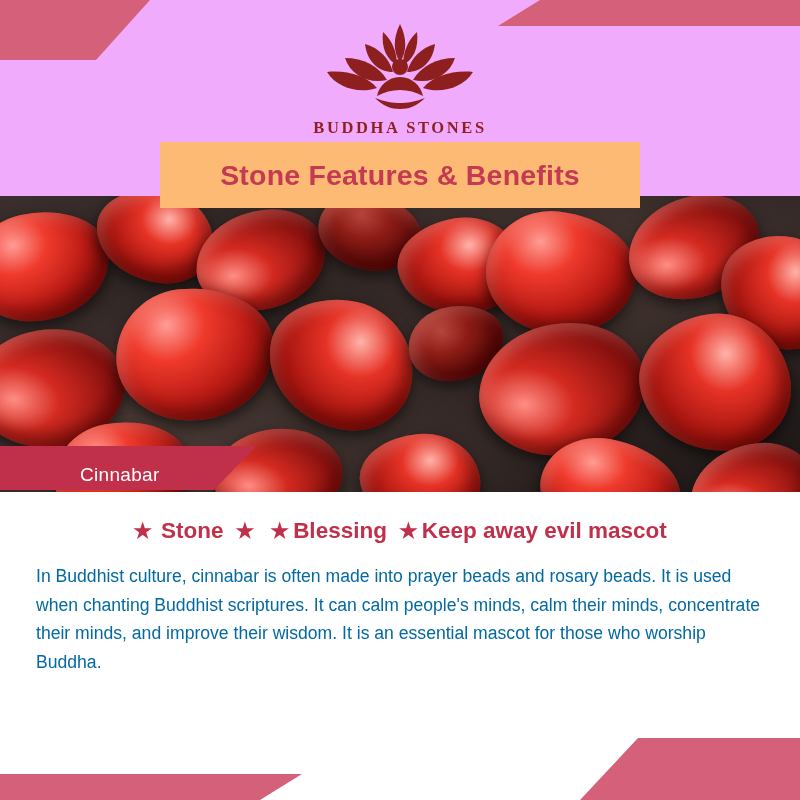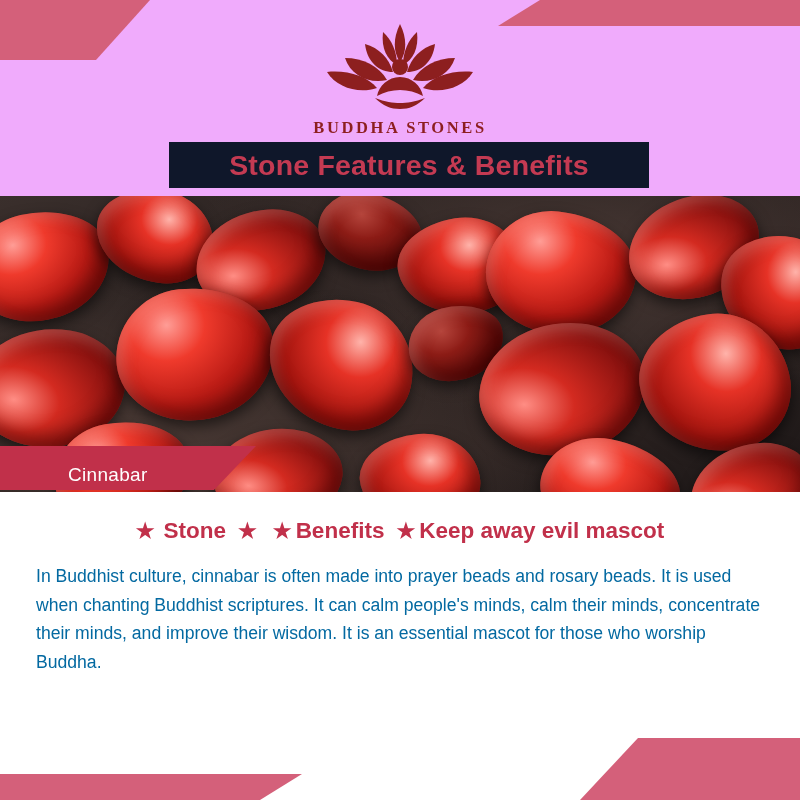--- a/index.html
+++ b/index.html
@@ -86,27 +86,26 @@
     color: #8d1f1f;
     font-family: "Liberation Serif", serif;
   }
 
   
   .title-plaque {
     position: absolute;
     top: 142px;
     left: 160px;
     width: 480px;
-    height: 46px;
-    background: #0f172a;
+    height: 66px;
+    background: #fdba74;
     display: flex;
     align-items: center;
     justify-content: center;
     z-index: 3;
-    margin-left: 9px;
   }
   .title-text {
     font-size: 28.5px;
     font-weight: bold;
     color: #c43a52;
     letter-spacing: 0.2px;
     font-family: "Liberation Sans", sans-serif;
   }
 
   
@@ -154,20 +153,21 @@
     position: absolute;
     left: 0;
     top: 446px;
     width: 256px;
     height: 58px;
     background: #c1304a;
     clip-path: polygon(0 0, 256px 0, 214px 44px, 0 44px);
     display: flex;
     align-items: center;
     z-index: 4;
+    padding-left: 12px;
   }
   .label-ribbon span {
     color: #ffffff;
     font-size: 19px;
     padding-left: 68px;
     letter-spacing: 0.3px;
   }
 
   
   .content {
@@ -280,21 +280,21 @@
     <div class="keywords">
       <div class="kw spaced">
         <span class="star">★</span>
         <span>Stone</span>
       </div>
       <div class="kw">
         <span class="star">★</span>
       </div>
       <div class="kw">
         <span class="star">★</span>
-        <span>Benefits</span>
+        <span>Blessing</span>
       </div>
       <div class="kw">
         <span class="star">★</span>
         <span>Keep away evil mascot</span>
       </div>
     </div>
 
     <p class="body-text">In Buddhist culture, cinnabar is often made into prayer beads and rosary beads. It is used when chanting Buddhist scriptures. It can calm people's minds, calm their minds, concentrate their minds, and improve their wisdom. It is an essential mascot for those who worship Buddha.</p>
   </div>
 

